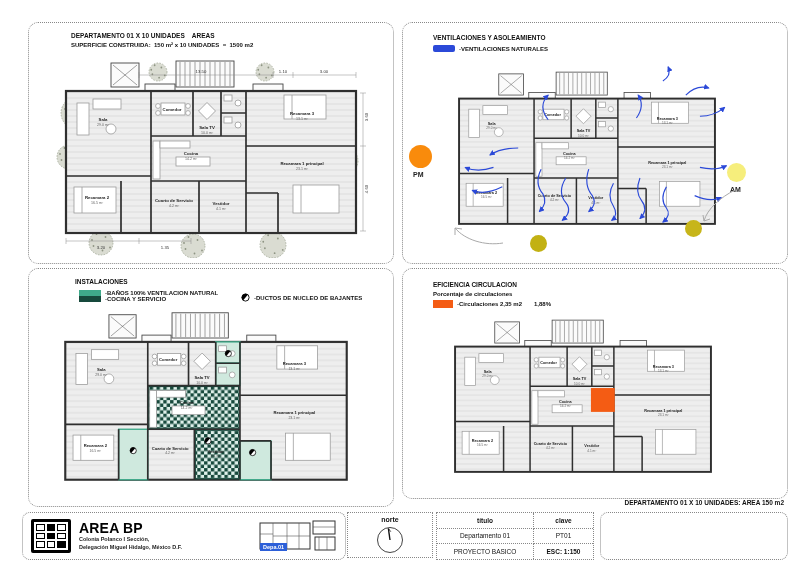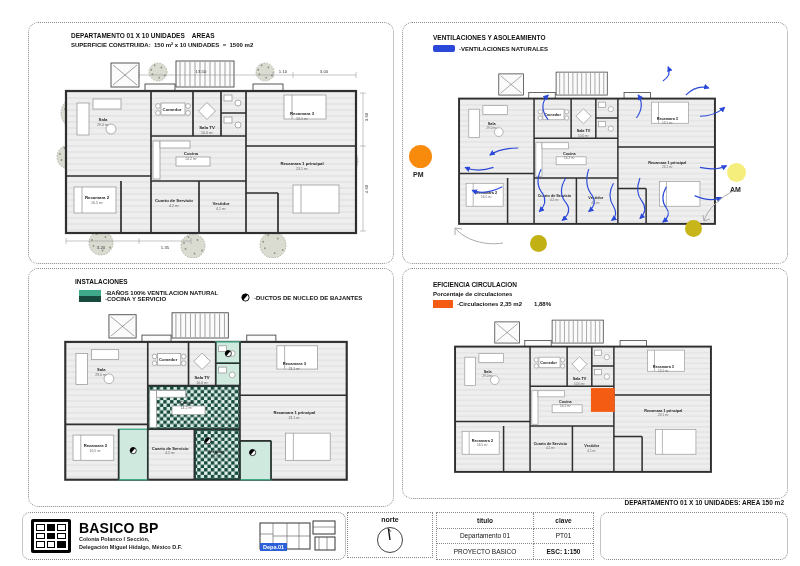--- a/index.html
+++ b/index.html
@@ -583,21 +583,21 @@
           <span class="c f"></span>
           <span class="c"></span>
         <span class="c"></span>
           <span class="c f"></span>
           <span class="c"></span>
         <span class="c"></span>
           <span class="c"></span>
           <span class="c f"></span>
       </div>
       <div>
-        <div class="proj-name">BASICO BP</div>
+        <div class="proj-name">AREA BP</div>
         <div class="proj-addr">
           <div>Colonia Polanco I Sección,</div>
           <div>Delegación Miguel Hidalgo, México D.F.</div>
         </div>
       </div>
       <div class="keyplan">
         <svg width="78" height="32" viewBox="0 0 78 32">
           <rect x="1" y="3" width="50" height="26" fill="#fff" stroke="#333" stroke-width="1"></rect>
           <path d="M14,3 V29 M28,3 V29 M40,3 V29 M14,16 H51 M1,14 H14" stroke="#555" stroke-width="0.6" fill="none"></path>
           <rect x="54" y="1" width="22" height="13" fill="#fff" stroke="#333" stroke-width="1"></rect>

